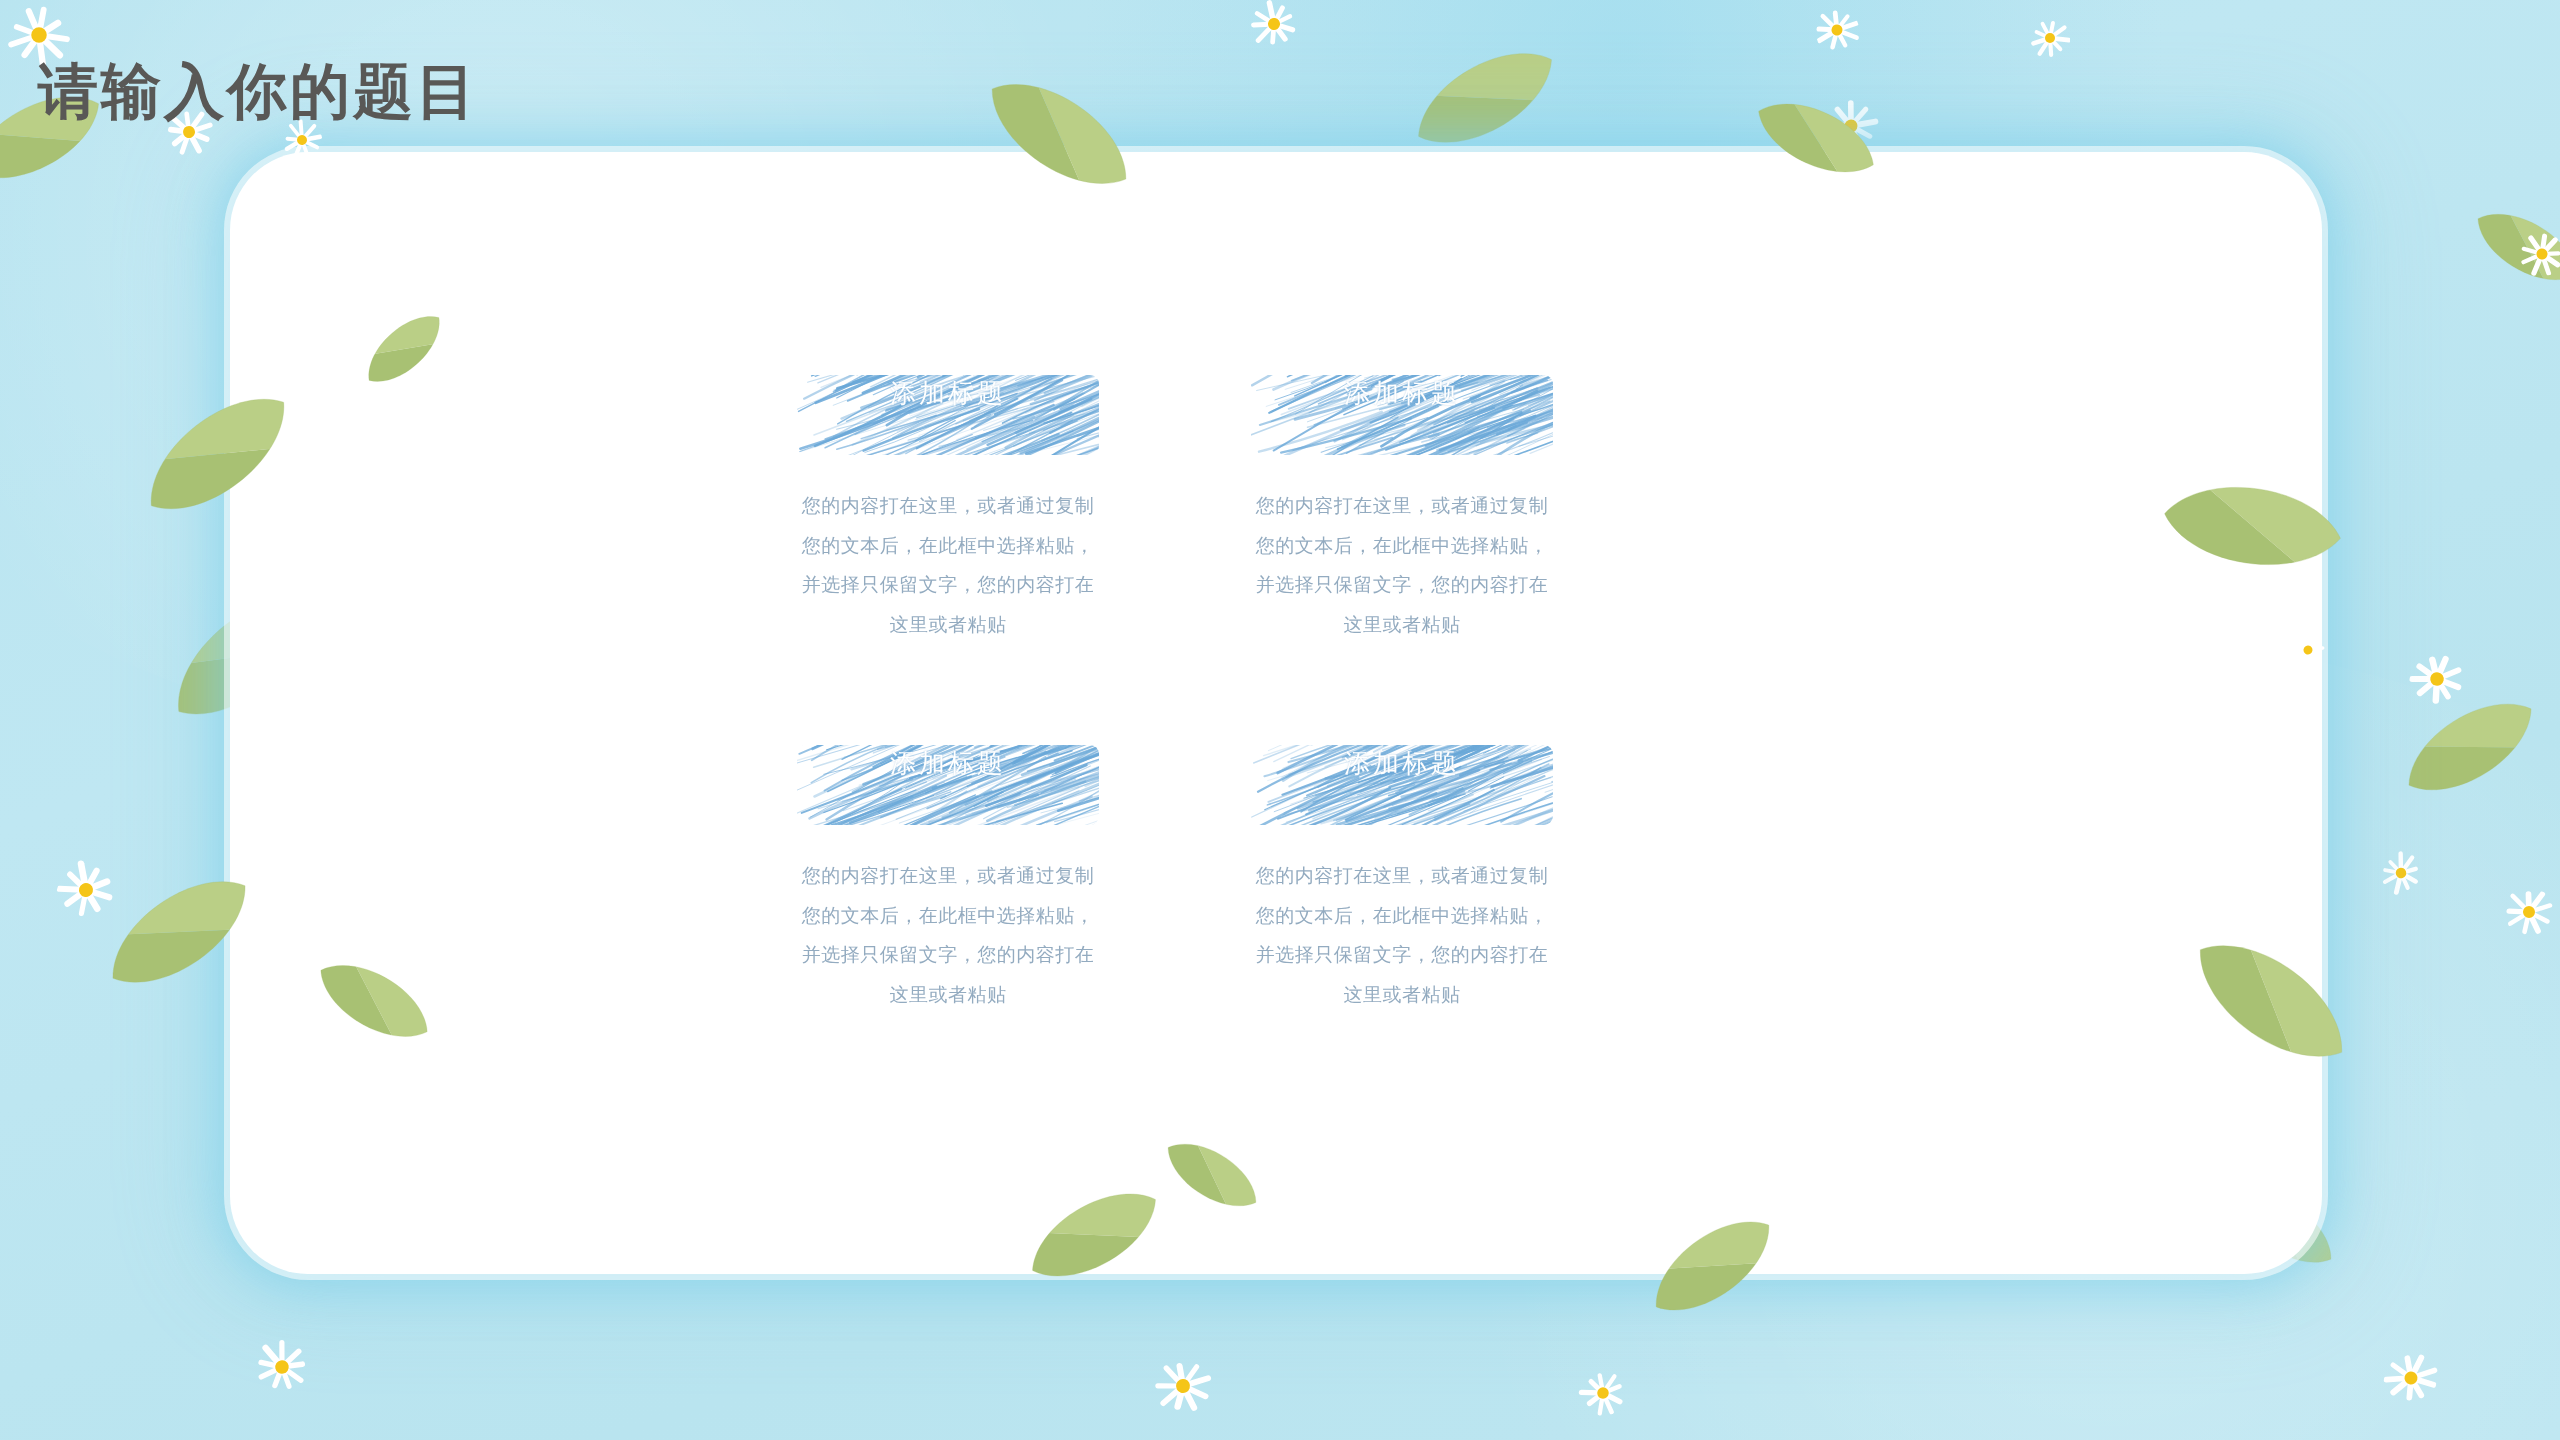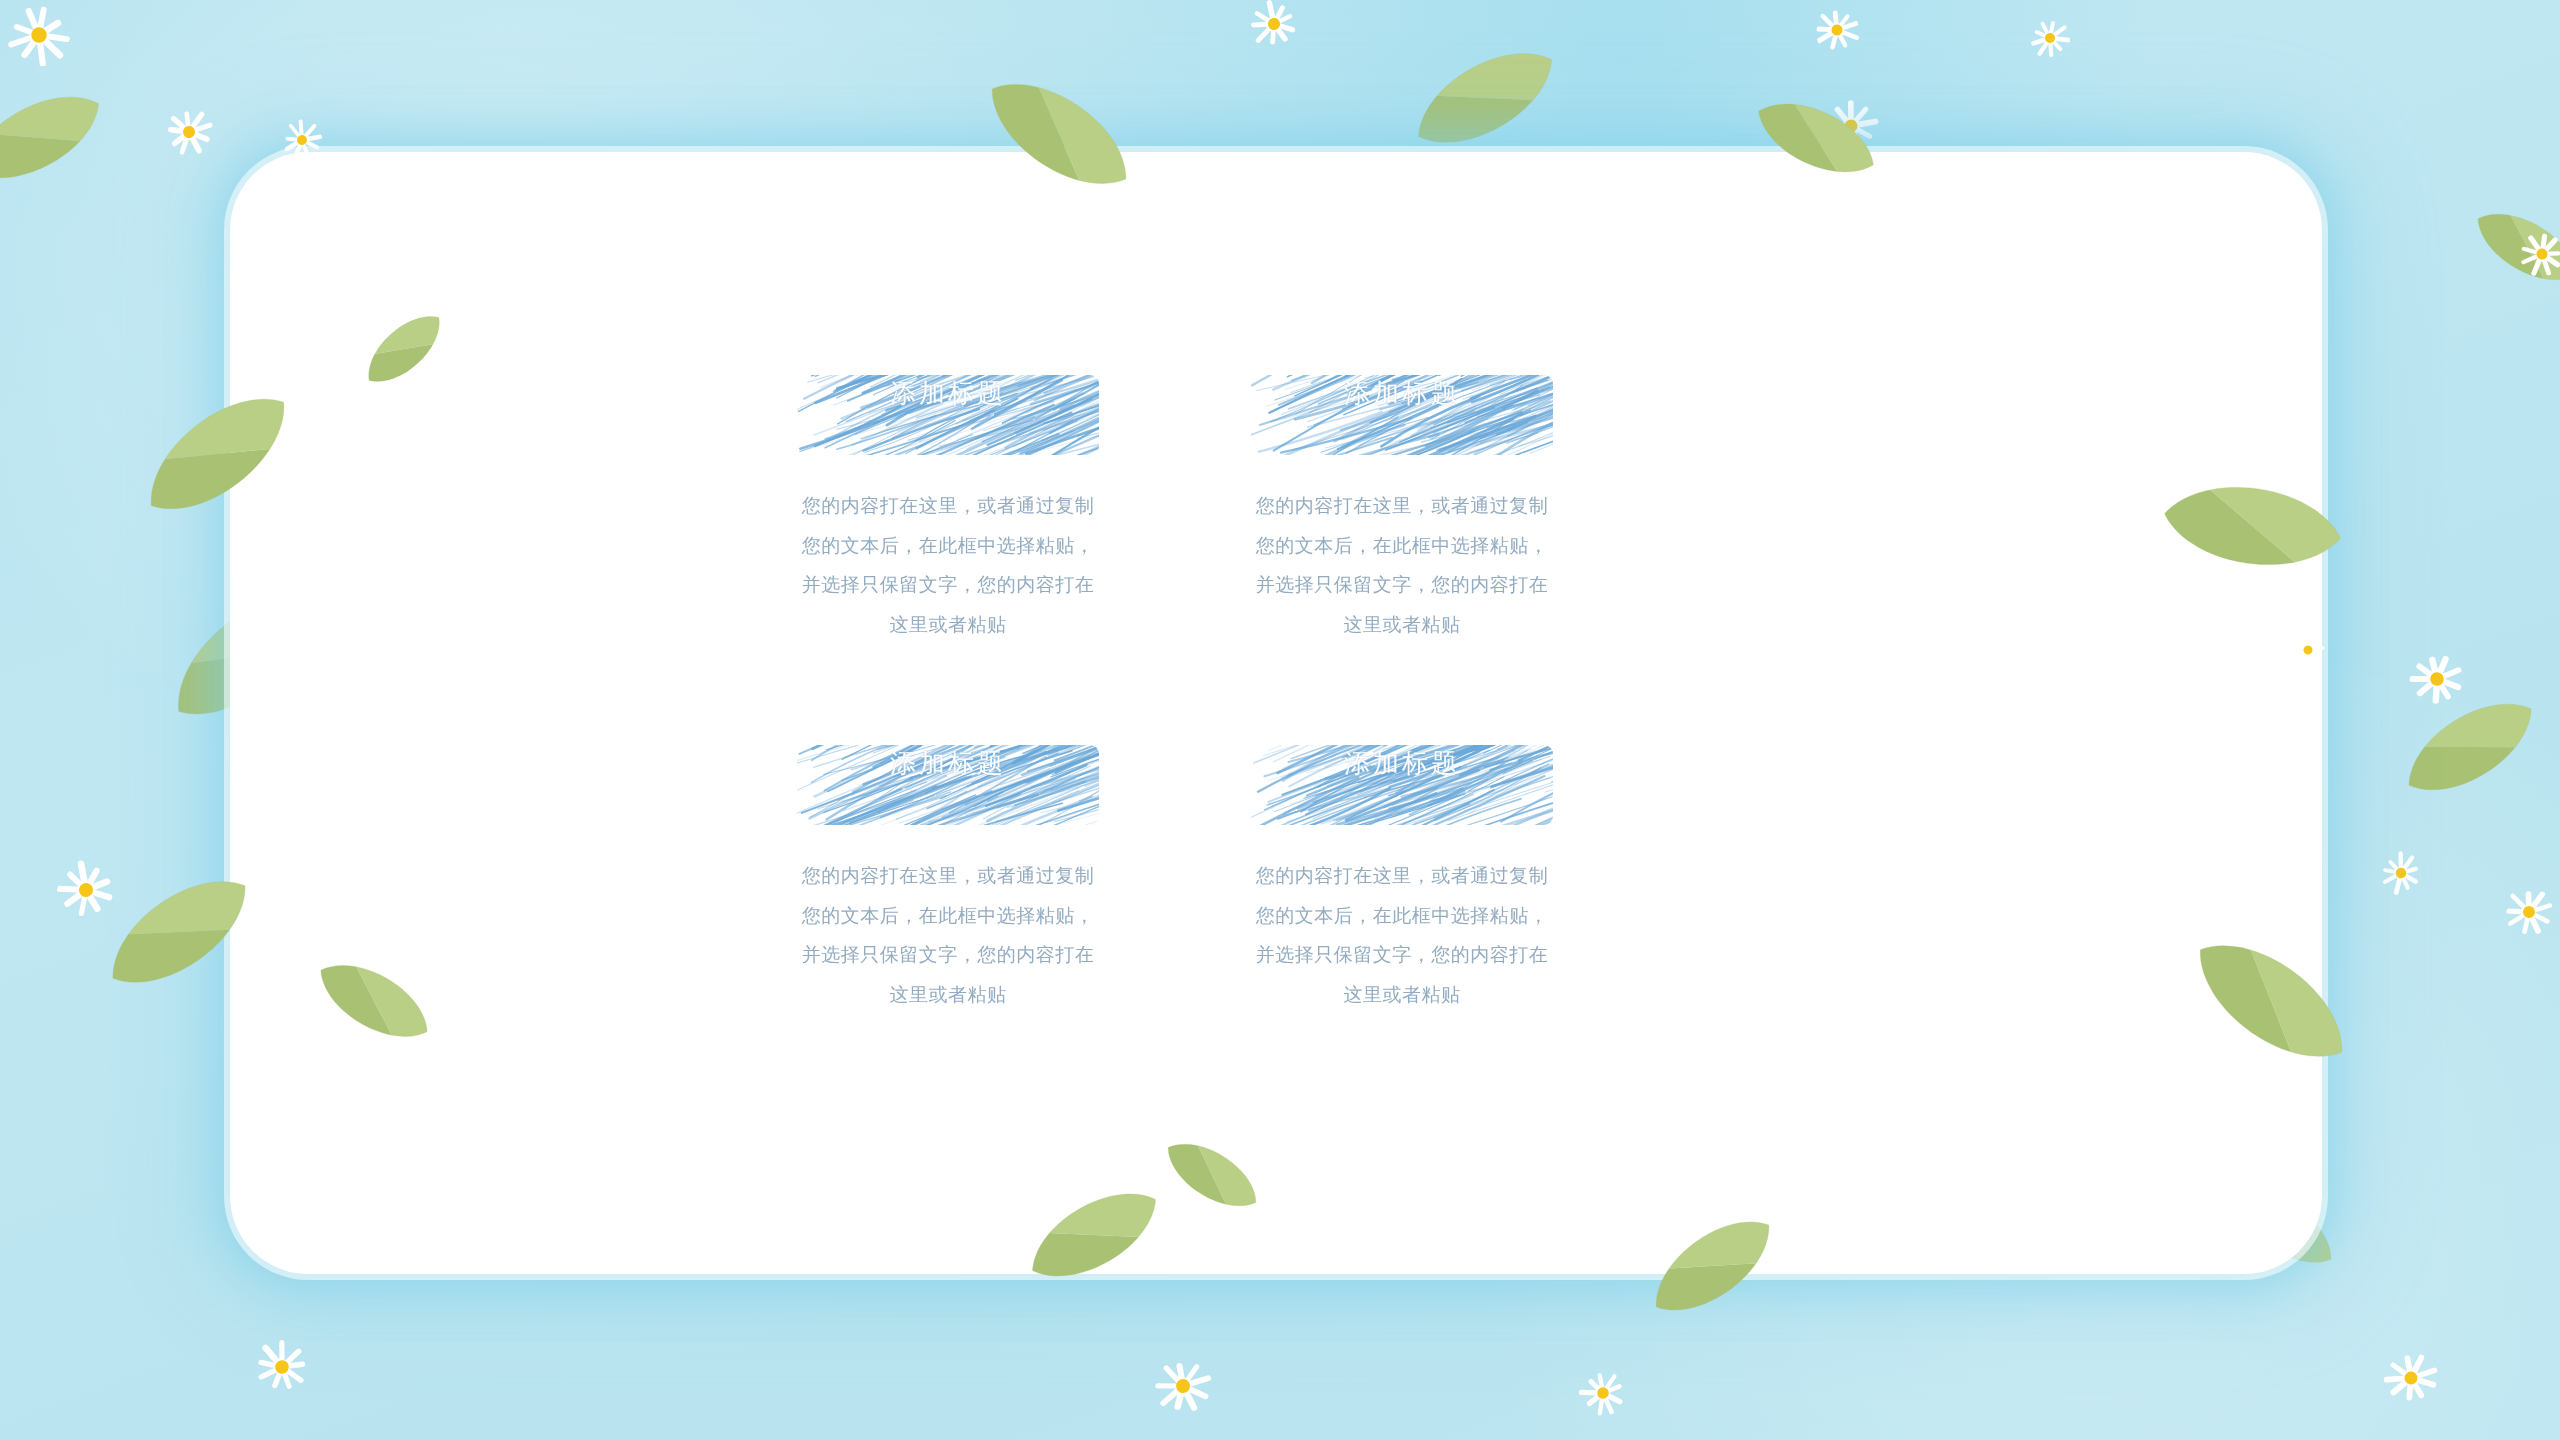--- a/index.html
+++ b/index.html
@@ -317,20 +317,21 @@
           <line x1="43.0" y1="46.2" x2="14.8" y2="31.1" stroke="#ffffff" stroke-width="10.2" stroke-linecap="round"></line>
           <line x1="46.4" y1="42.9" x2="28.6" y2="7.5" stroke="#ffffff" stroke-width="11.9" stroke-linecap="round"></line>
           <line x1="51.8" y1="42.2" x2="58.7" y2="11.7" stroke="#ffffff" stroke-width="11.0" stroke-linecap="round"></line>
           <line x1="56.3" y1="45.1" x2="82.0" y2="25.1" stroke="#ffffff" stroke-width="11.7" stroke-linecap="round"></line>
           <circle cx="50" cy="50" r="12.5" fill="#f5c518"></circle>
         </svg></div>
     </div>
 
   <div id="card"></div>
 
+  <h1 id="title">请输入你的题目</h1>
 
   <div id="grid">
       <div class="cell">
         <div class="badge">
           <svg class="scribble" viewBox="0 0 308 86" width="308" height="86">
             <defs>
               <clipPath id="scrib-clip-1">
                 <rect x="3" y="3" width="302" height="80" rx="9" ry="9"></rect>
               </clipPath>
             </defs>

